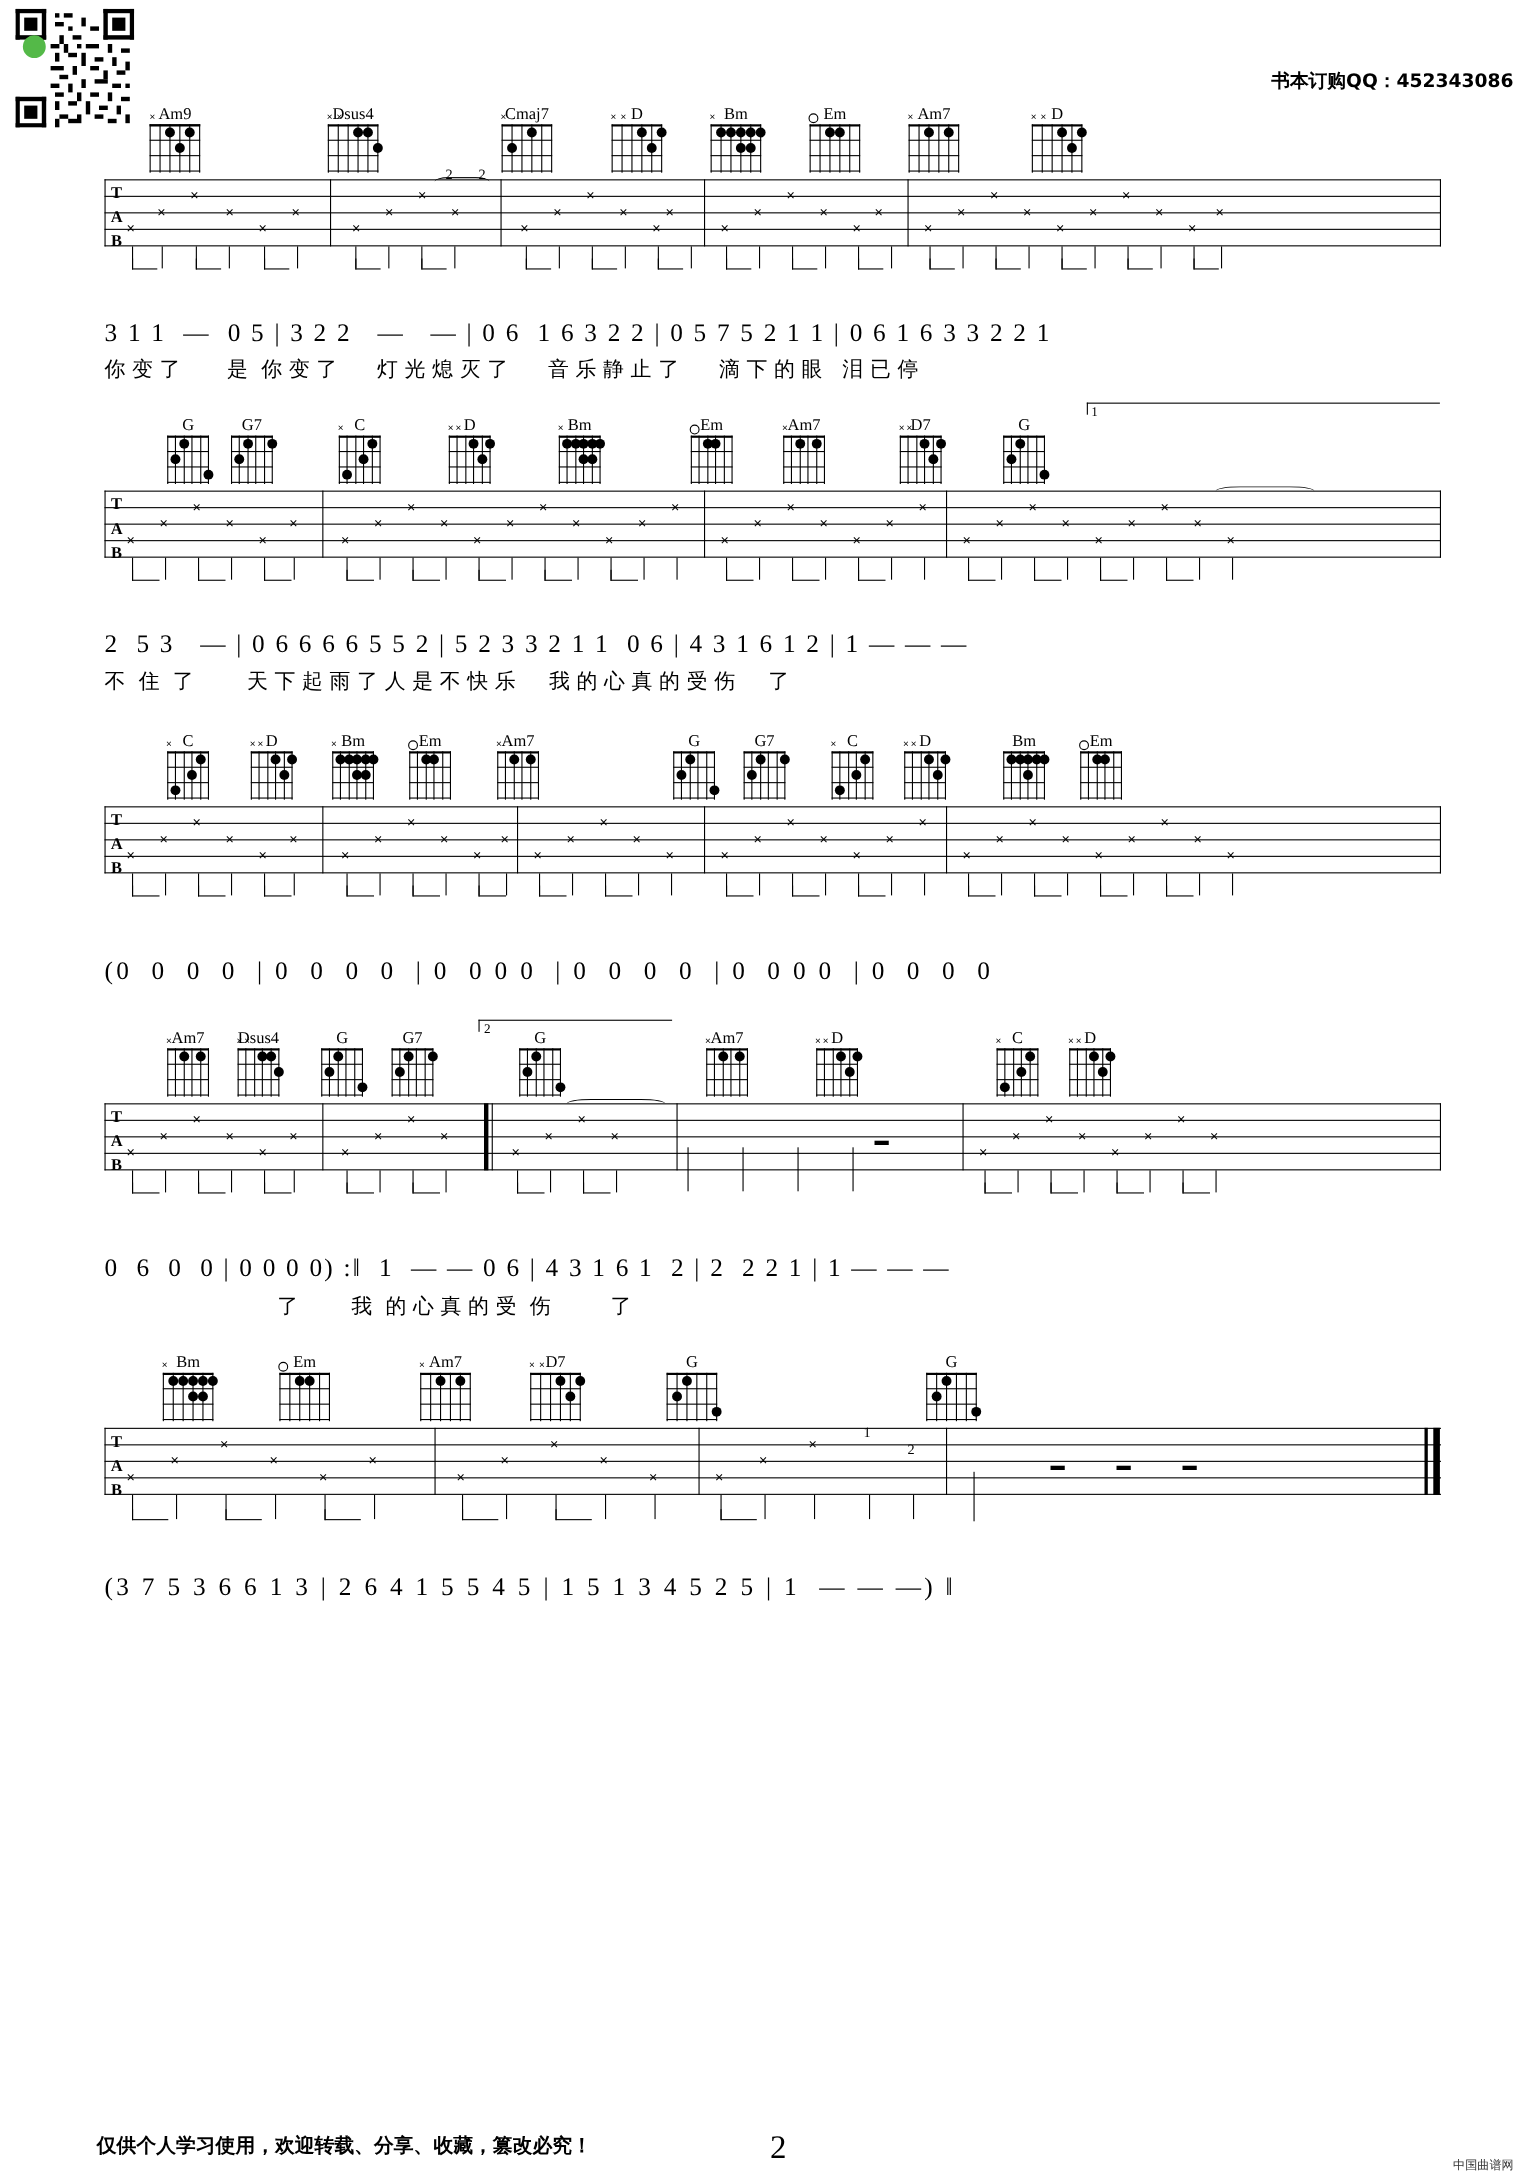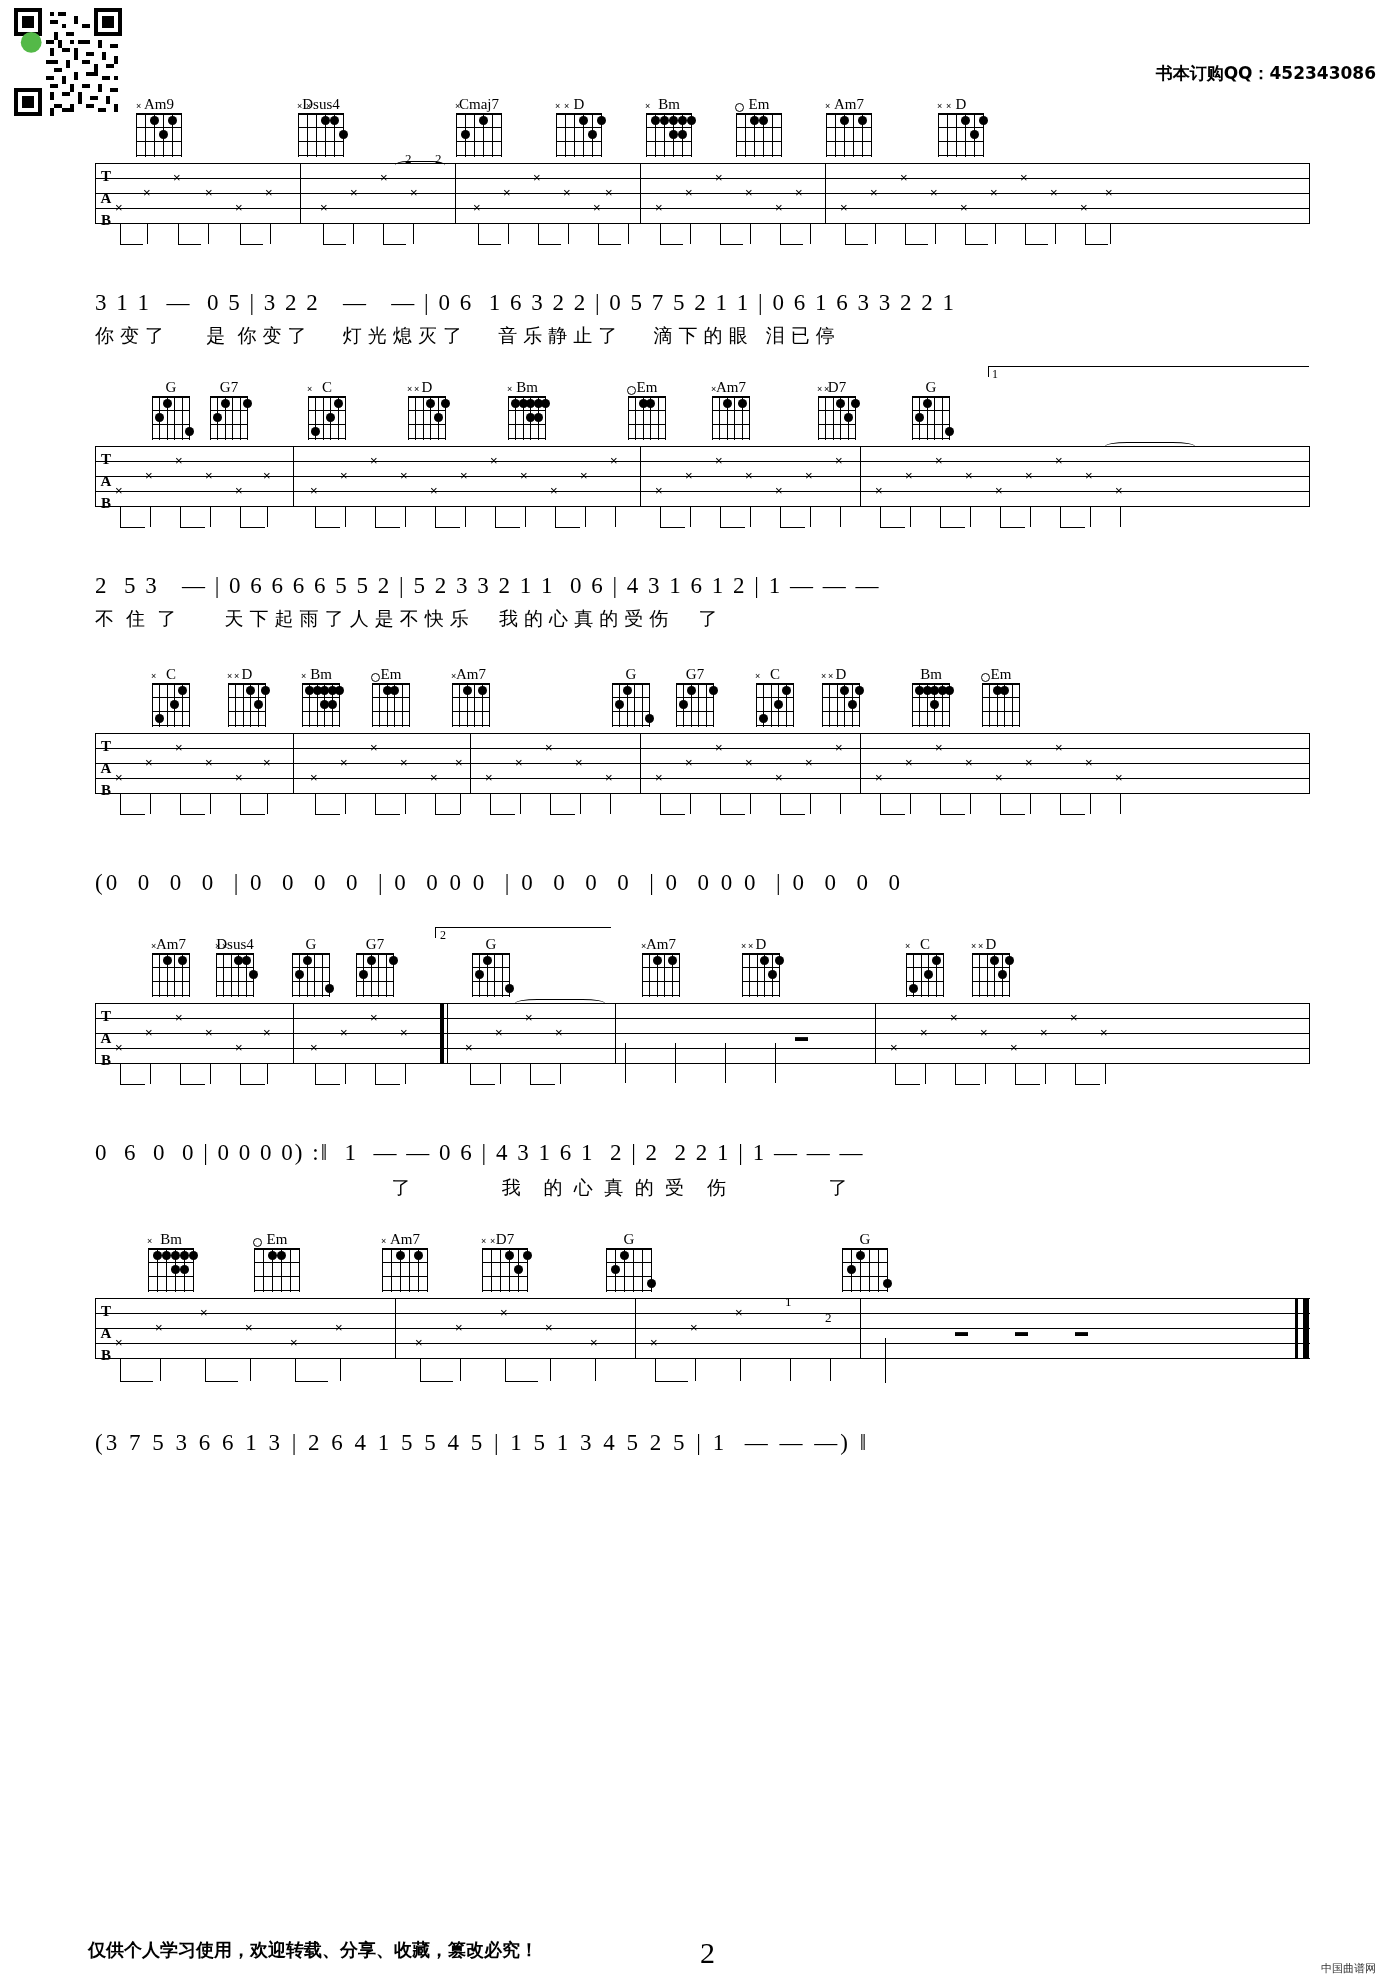--- a/index.html
+++ b/index.html
@@ -1252,21 +1252,21 @@
       <div class="stem" style="left:890px;top:61px;height:20px"></div>
       <div class="stem" style="left:920px;top:61px;height:20px"></div>
         <div class="hook" style="left:920px;top:72px;width:24px;height:9px"></div>
       <div class="stem" style="left:950px;top:61px;height:20px"></div>
       <div class="stem" style="left:980px;top:61px;height:20px"></div>
         <div class="hook" style="left:980px;top:72px;width:24px;height:9px"></div>
       <div class="stem" style="left:1010px;top:61px;height:20px"></div>
     </div>
 
     <div class="notes" style="top:205px;letter-spacing:2px;">0  6  0  0 | 0 0 0 0) :‖  1  — — 0 6 | 4 3 1 6 1  2 | 2  2 2 1 | 1 — — —</div>
-    <div class="lyr" style="top:240px;font-family:Liberation Mono, monospace;">                          了        我  的 心 真 的 受  伤         了</div>
+    <div class="lyr" style="top:240px;">                          了        我  的 心 真 的 受  伤         了</div>
   </div>
 
   <div class="system" style="top:1230px;">
     <div class="chord" style="left:142px;top:0;">
       <div class="nm">Bm</div>
       <div class="grid" style="width:46px;">
         <div class="h nut" style="top:0"></div>
           <div class="h" style="top:14px"></div>
           <div class="h" style="top:28px"></div>
           <div class="h" style="top:42px"></div>

